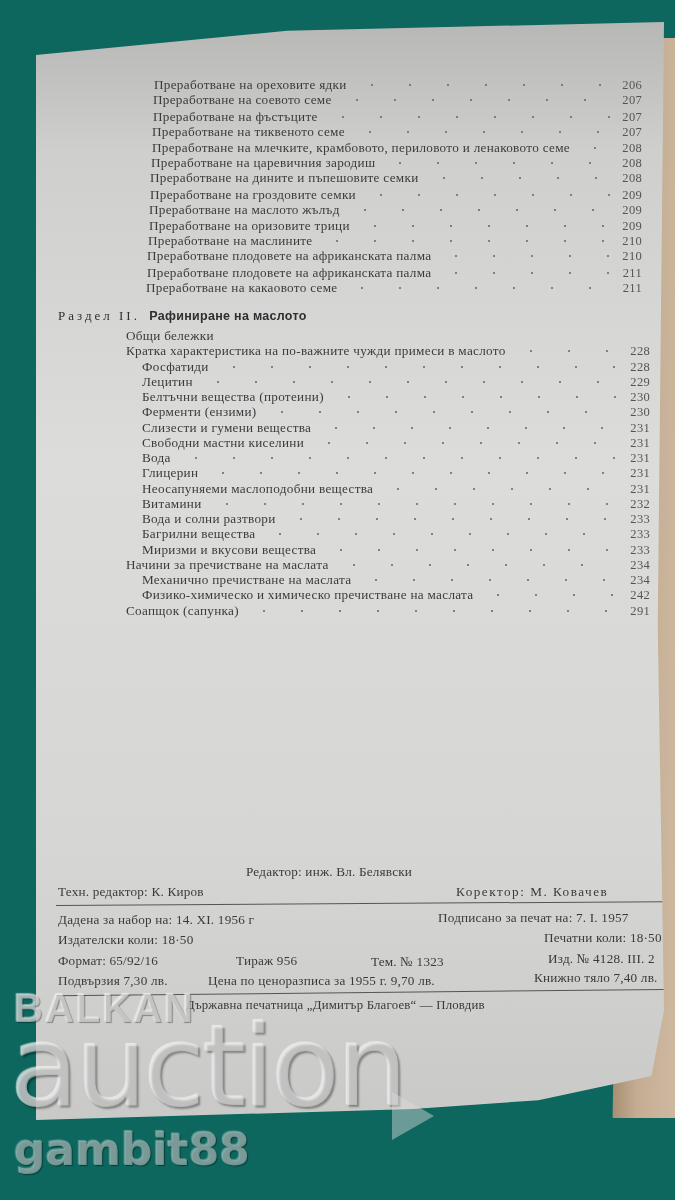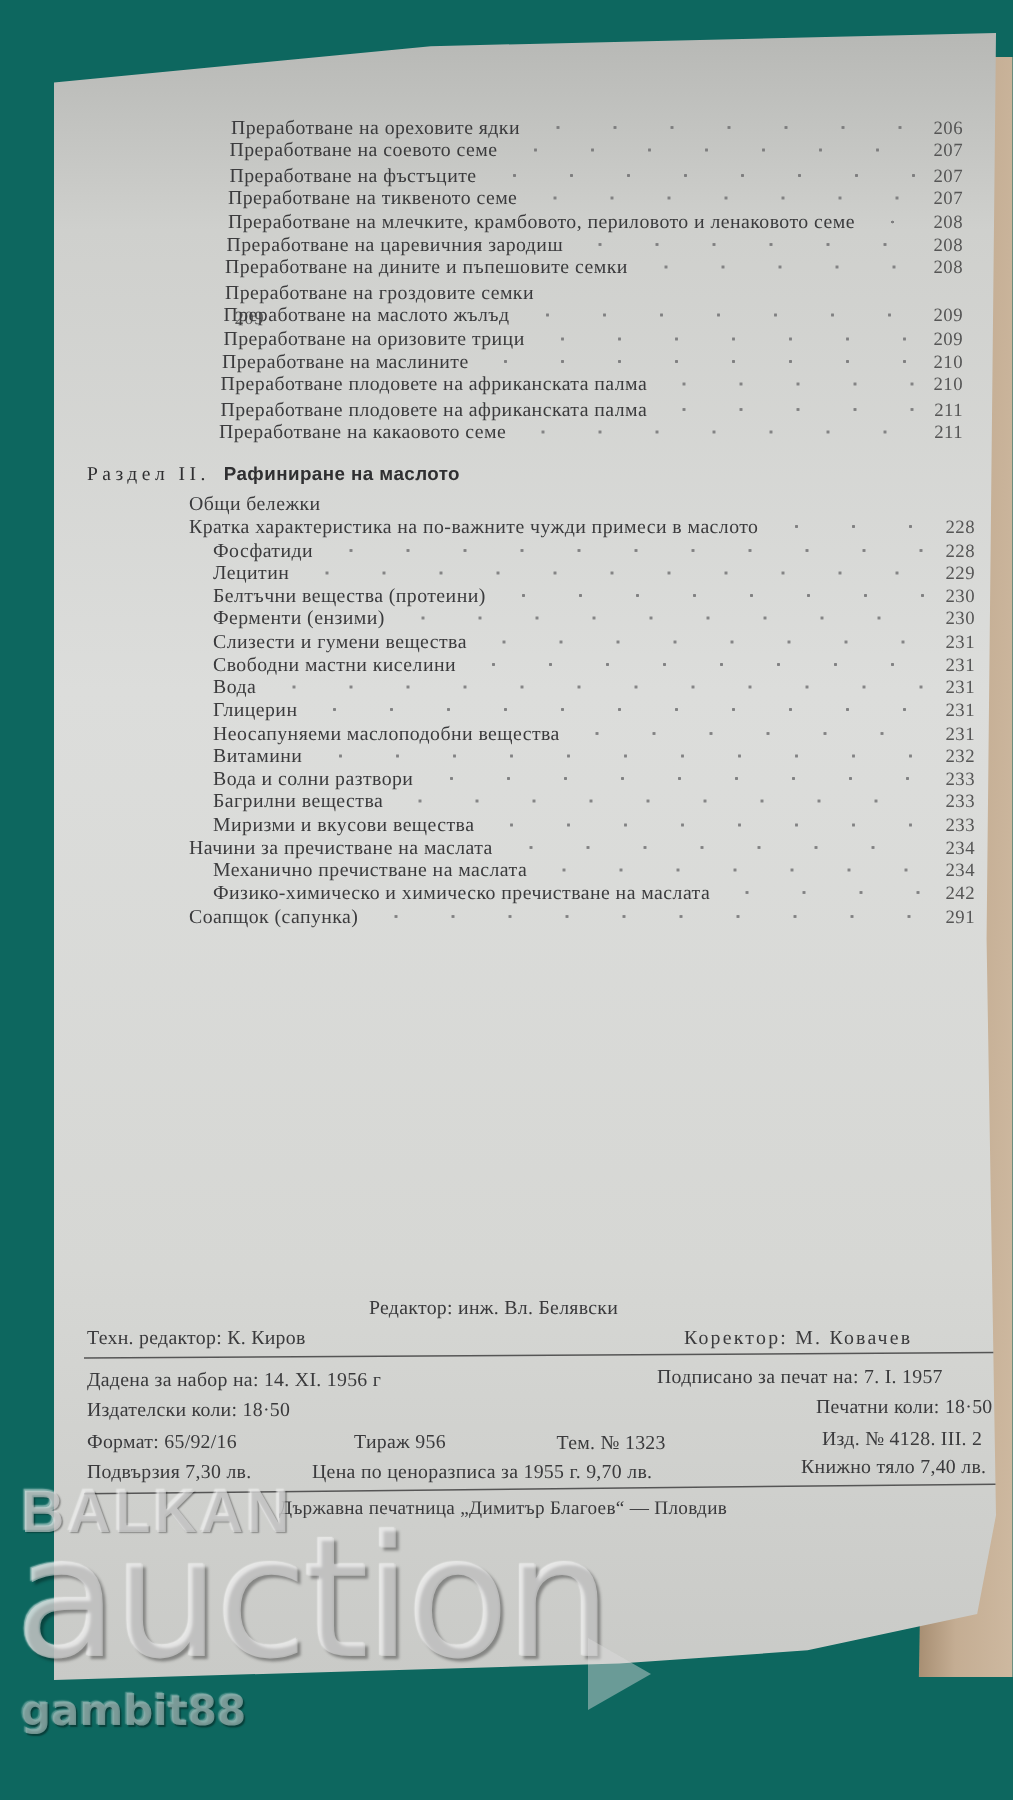--- a/index.html
+++ b/index.html
@@ -49,21 +49,21 @@
     font-size:112px; letter-spacing:-3px; color:rgba(225,225,225,0.55); line-height:1;
     text-shadow:2px 2px 2px rgba(0,0,0,0.35), -1px -1px 1px rgba(255,255,255,0.6);
   }
   .wm-play {
     position:absolute; left:392px; top:1092px; width:0; height:0;
     border-top:24px solid transparent; border-bottom:24px solid transparent;
     border-left:42px solid rgba(220,220,220,0.45);
   }
   .wm-user {
     position:absolute; left:14px; top:1124px; font-family:"DejaVu Sans",sans-serif; font-weight:bold;
-    font-size:28px; color:rgba(150,180,176,0.7);
+    font-size:44px; color:rgba(150,180,176,0.7);
     text-shadow:1px 1px 1px rgba(0,0,0,0.4), -1px -1px 1px rgba(255,255,255,0.35);
   }
 </style>
 </head>
 <body>
 
 <div class="right-page"></div>
 
 <div class="page">
 
@@ -96,21 +96,21 @@
       <div class="toc-row" style="left: 115px; top: 133px; width: 491px;">
         <span class="title">Преработване на царевичния зародиш</span>
         <span class="dots"></span>
         <span class="pg">208</span>
       </div>
       <div class="toc-row" style="left: 114px; top: 148.4px; width: 492px;">
         <span class="title">Преработване на дините и пъпешовите семки</span>
         <span class="dots"></span>
         <span class="pg">208</span>
       </div>
-      <div class="toc-row" style="left: 114px; top: 164.8px; width: 492px; flex-direction: column;">
+      <div class="toc-row" style="left: 114px; top: 164.8px; width: 492px;">
         <span class="title">Преработване на гроздовите семки</span>
         <span class="dots"></span>
         <span class="pg">209</span>
       </div>
       <div class="toc-row" style="left: 113px; top: 180.2px; width: 493px;">
         <span class="title">Преработване на маслото жълъд</span>
         <span class="dots"></span>
         <span class="pg">209</span>
       </div>
       <div class="toc-row" style="left: 113px; top: 195.6px; width: 493px;">

